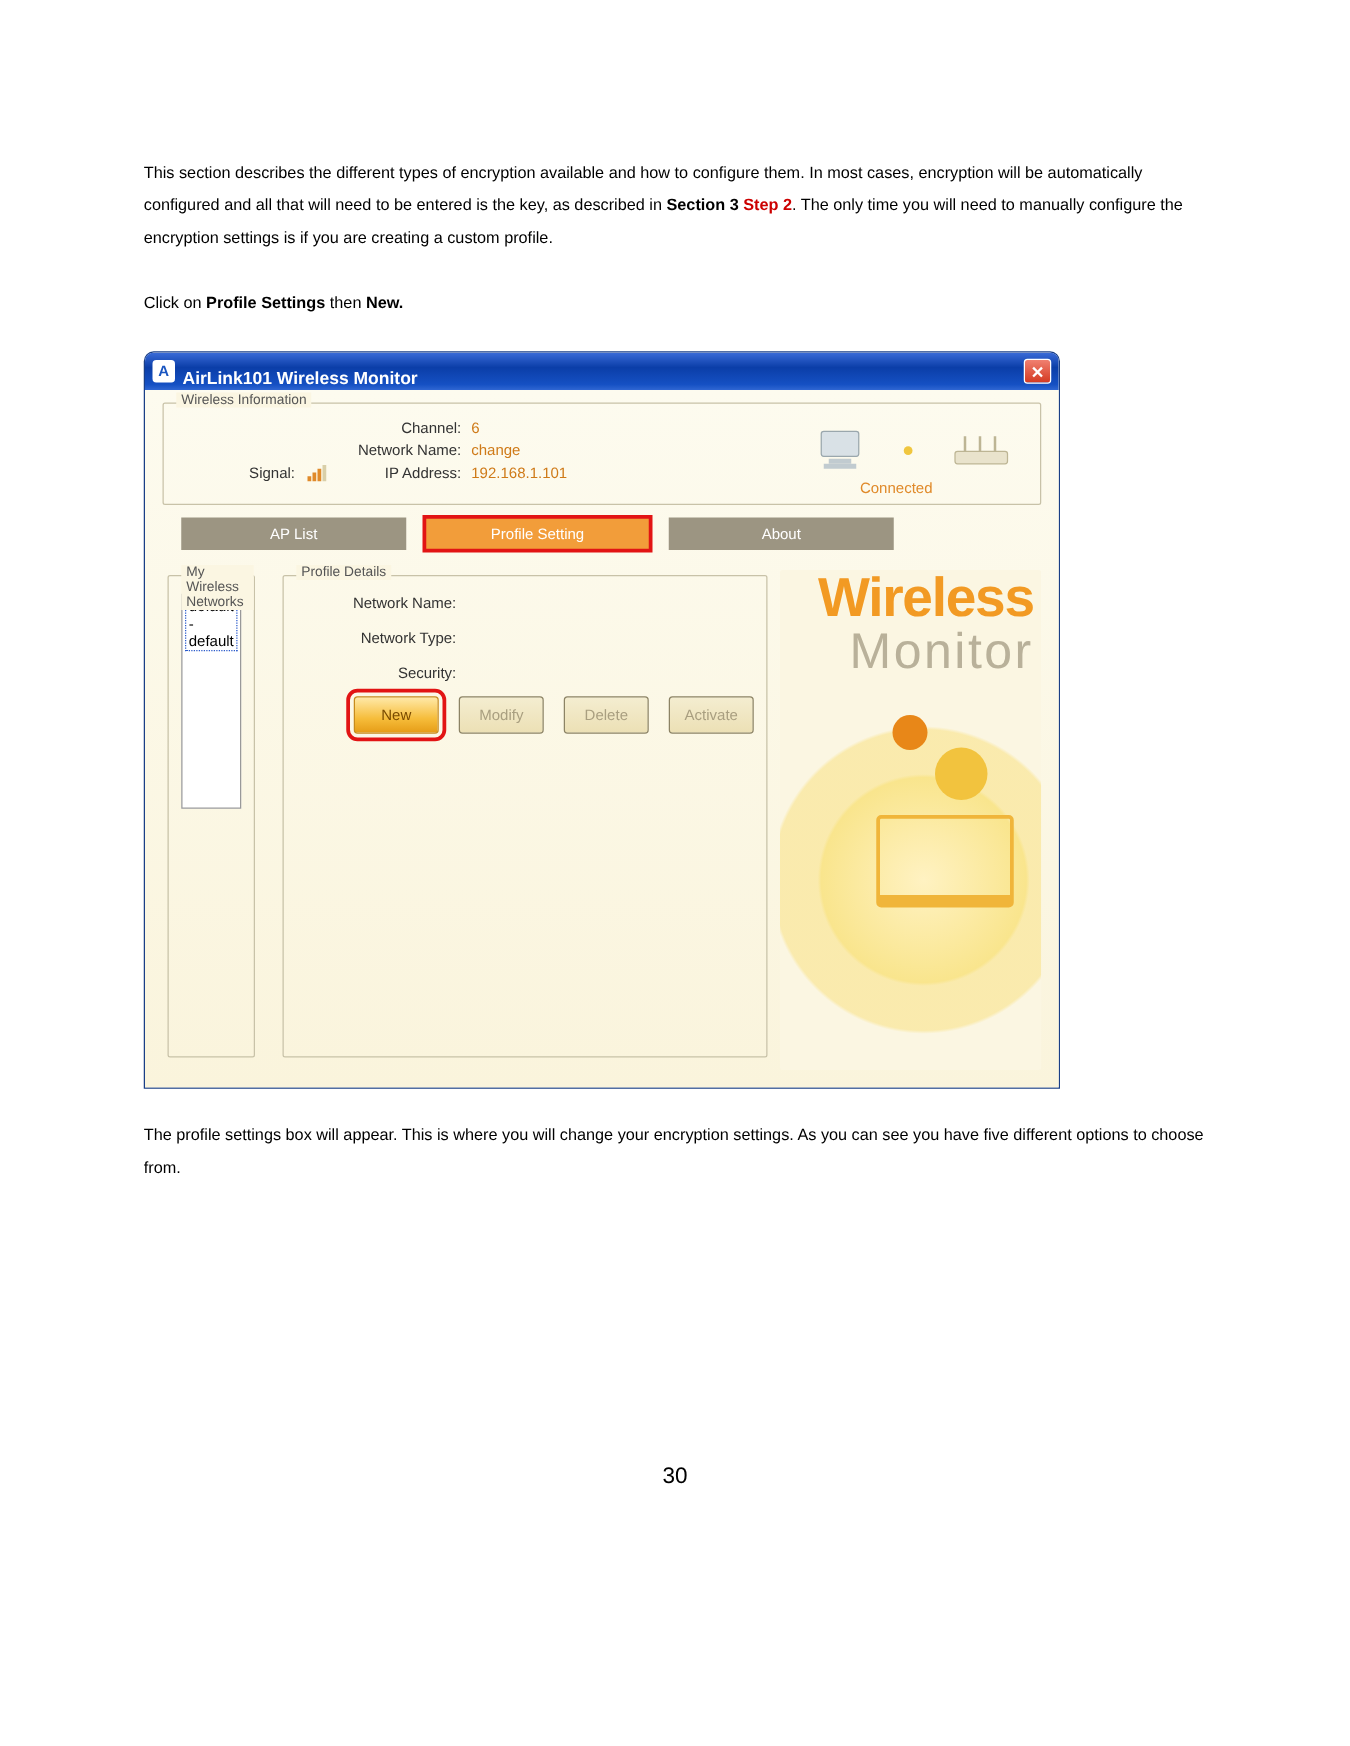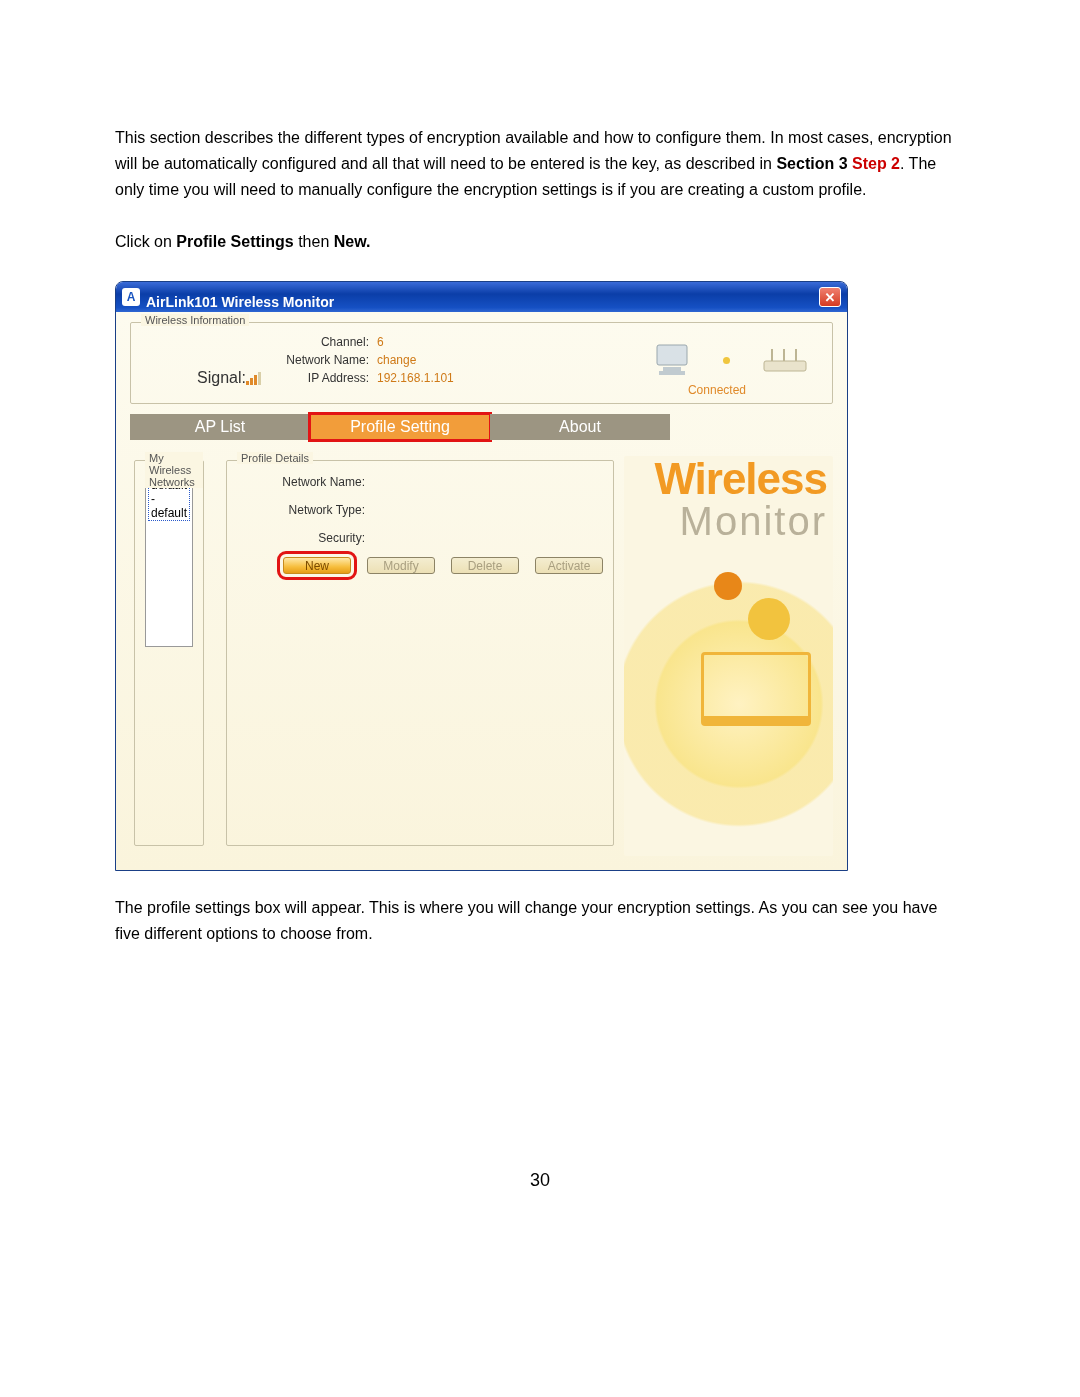--- a/index.html
+++ b/index.html
@@ -18,21 +18,21 @@
     top: 125px;
     width: 850px;
   }
   .section-title {
     font-style: italic;
     font-weight: bold;
     font-size: 24px;
     margin: 0 0 26px 0;
   }
   .body-text {
-    font-size: 16px;
+    font-size: 13px;
     line-height: 26px;
     margin: 0 0 26px 0;
   }
   .step-ref { color: #cc0000; font-weight: bold; }
   .bold { font-weight: bold; }
 
   
   .window {
     width: 733px;
     border: 1px solid #1a3f86;
@@ -95,23 +95,23 @@
     font-size: 11px;
     color: #555;
   }
   .wi-row {
     display: flex;
     align-items: center;
     height: 58px;
   }
   .wi-left {
     display: flex;
-    gap: 0;
-    align-items: center;
-    font-size: 16px;
+    gap: 10px;
+    align-items: center;
+    font-size: 12px;
     color: #333;
     width: 120px;
     justify-content: flex-end;
     margin-top: 36px;
   }
   .signal-icon {
     display: inline-flex; align-items: flex-end; gap: 1px; height: 14px;
   }
   .signal-icon span { width: 3px; background: #e08a2a; display: inline-block; }
   .signal-icon span.w { background: #d9cfa8; }
@@ -146,22 +146,23 @@
   .tabsbar {
     display: flex;
     height: 26px;
     margin: 4px 4px 0 4px;
   }
   .tab {
     flex: 0 0 180px;
     display: flex;
     align-items: center;
     justify-content: center;
-    font-size: 16px;
+    font-size: 12px;
     cursor: pointer;
+    margin-left: 15px;
   }
   .tab.inactive { background: #9c9582; color: #fff; }
   .tab.active { background: #f29d3a; color: #fff; font-weight: 500; }
   .tab.spacer { flex: 1; cursor: default; background: transparent; }
   .red-box { outline: 3px solid #e21414; outline-offset: -1px; }
 
   
   .mainrow {
     display: flex;
     margin: 16px 4px 0 4px;
@@ -195,21 +196,21 @@
     padding: 6px 6px 0 6px;
   }
   .detail-grid .dl { text-align: right; padding-right: 8px; }
 
   .btnrow {
     display: flex;
     gap: 16px;
     padding: 12px 0 2px 46px;
   }
   .btn {
-    width: 68px; height: 17px;
+    width: 68px; height: 30px;
     border: 1px solid #8c8365;
     border-radius: 3px;
     font-size: 12px;
     display: flex; align-items: center; justify-content: center;
     background: linear-gradient(#fff8dc, #f1e4ae 60%, #e8d58a);
     cursor: pointer;
   }
   .btn.new { background: linear-gradient(#ffe9a8, #f6bd3b 60%, #e69d17); color: #7a4b00; font-weight: 500; border-color: #c78b1d; }
   .btn.disabled { color: #a99f80; cursor: default; background: linear-gradient(#f4edd0, #ece0b5); }
   .red-frame { outline: 3px solid #e21414; outline-offset: 3px; }

